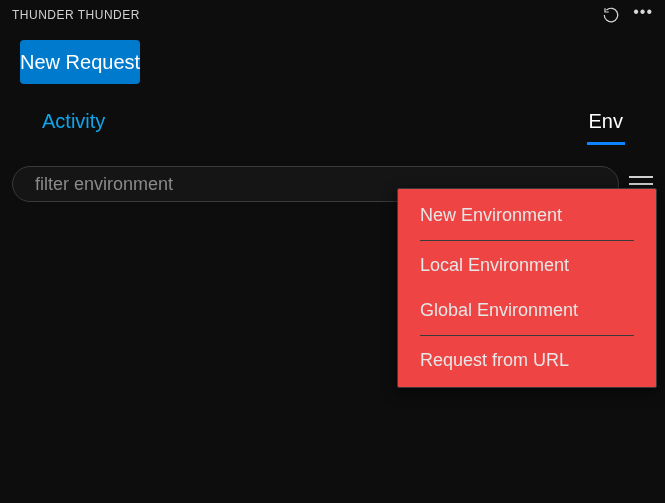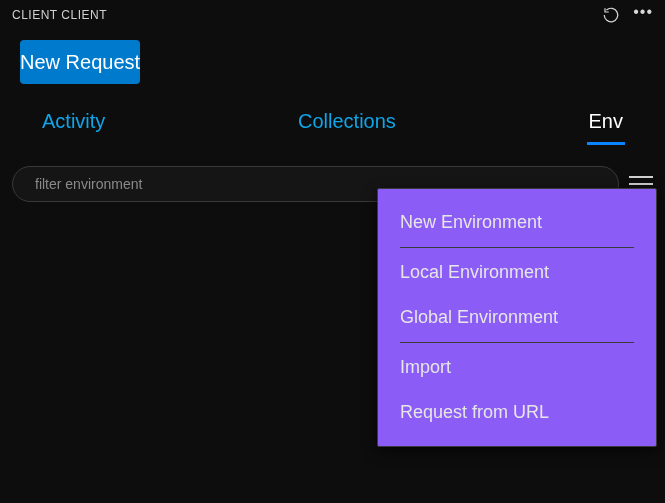--- a/index.html
+++ b/index.html
@@ -97,21 +97,21 @@
     gap: 10px;
     padding: 20px 12px 0 12px;
   }
   .filter-input {
     flex: 1;
     height: 36px;
     background: #151515;
     border: 1px solid #3a3a3a;
     border-radius: 18px;
     color: #d0d0d0;
-    font-size: 14px;
+    font-size: 18px;
     padding: 0 22px;
     outline: none;
   }
   .filter-input::placeholder { color: #8a8a8a; }
   .hamburger {
     width: 24px;
     height: 24px;
     cursor: pointer;
     display: flex;
     flex-direction: column;
@@ -122,75 +122,73 @@
     display: block;
     width: 100%;
     height: 2px;
     background: #d0d0d0;
   }
 
   .menu {
     position: absolute;
     top: 188px;
     right: 8px;
-    width: 280px;
-    background: #8b5cf6;
+    width: 260px;
+    background: #ef4444;
     border: 1px solid #3a3a3a;
     border-radius: 2px;
     box-shadow: 0 4px 14px rgba(0,0,0,.6);
-    padding: 11px 0;
+    padding: 4px 0;
   }
   .menu-item {
     font-size: 18px;
     color: #e6e6e6;
     padding: 12px 22px;
     cursor: pointer;
   }
   .menu-sep {
     height: 1px;
     background: #3a3a3a;
     margin: 2px 22px;
   }
 </style>
 </head>
 <body>
 
 <div class="titlebar">
-  <div class="titlebar-title">CLIENT CLIENT</div>
+  <div class="titlebar-title">THUNDER THUNDER</div>
   <div class="titlebar-actions">
     <div class="icon-btn">
       <svg width="18" height="18" viewBox="0 0 24 24" stroke-width="1.6">
         <path d="M3 12a9 9 0 1 0 3-6.7"></path>
         <polyline points="4 3 4 8 9 8"></polyline>
       </svg>
     </div>
     <div class="ellipsis">•••</div>
   </div>
 </div>
 
 <button class="primary-btn">
   <span>New Request</span>
 </button>
 
 <div class="tabs">
   <div class="tab">Activity</div>
-  <div class="tab">Collections</div>
   <div class="tab active">Env</div>
 </div>
 
 <div class="filter-row">
   <input class="filter-input" type="text" placeholder="filter environment" style="">
   <div class="hamburger">
     <span></span>
       <span></span>
       <span></span>
   </div>
 </div>
 
 <div class="menu">
   <div class="menu-item">New Environment</div>
   <div class="menu-sep"></div>
   <div class="menu-item">Local Environment</div>
   <div class="menu-item">Global Environment</div>
   <div class="menu-sep"></div>
-  <div class="menu-item">Import</div>
   <div class="menu-item">Request from URL</div>
 </div>
 
 </body></html>

